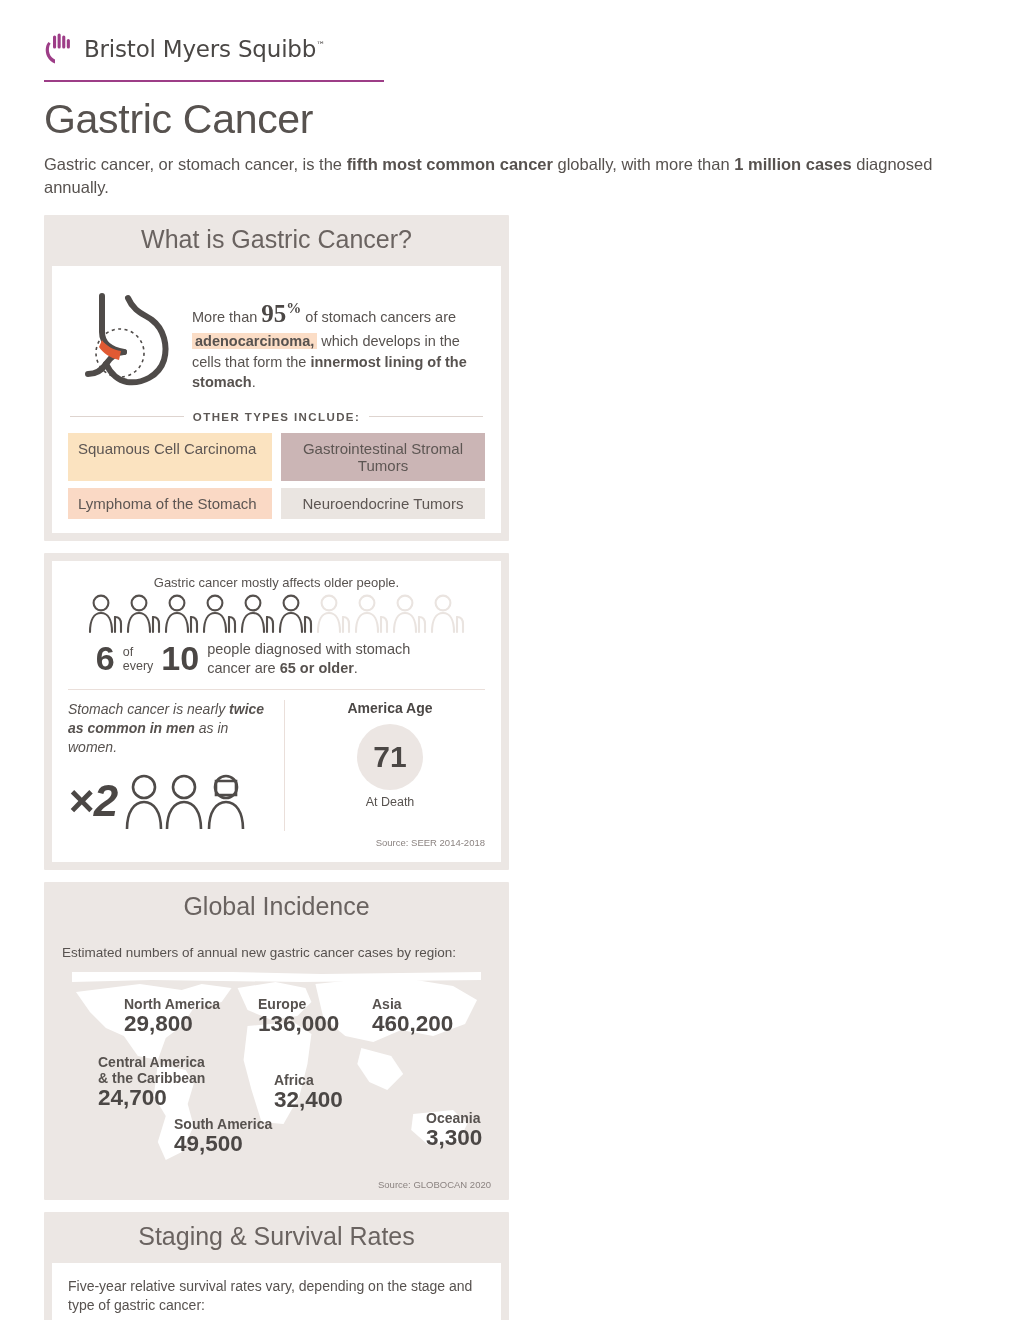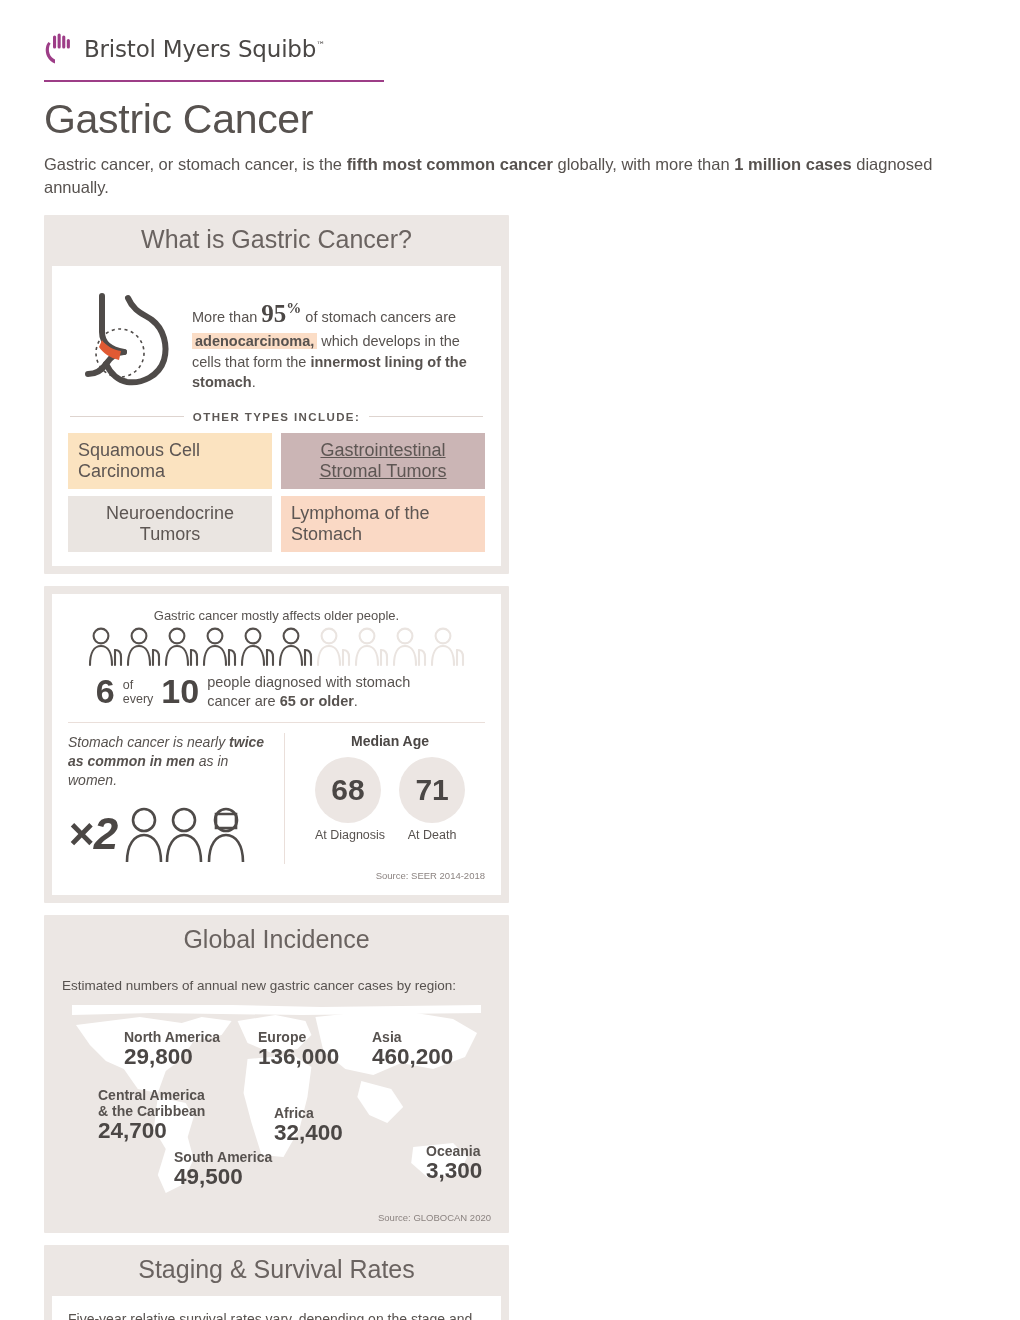--- a/index.html
+++ b/index.html
@@ -33,23 +33,23 @@
   .p1-top { display: flex; align-items: flex-start; gap: 10px; padding: 8px 4px 4px; }
   .p1-copy { font-size: 14.5px; line-height: 1.42; color: #57524f; padding-top: 8px; }
   .p1-copy b { font-weight: 700; }
   .big95 { font-size: 25px; font-weight: 700; color: #4b4745; font-family: Liberation Serif, serif; }
   .big95 sup { font-size: 15px; }
   .hl-adeno { background: #fbddc6; padding: 0 3px; font-weight: 700; }
   .othertypes { display: flex; align-items: center; gap: 9px; margin: 14px 2px 10px; }
   .othertypes .ln { flex: 1; height: 1px; background: #ded4cf; }
   .othertypes .lbl { font-size: 11.5px; font-weight: 700; letter-spacing: 1.4px; color: #5d5855; }
   .chips { display: grid; grid-template-columns: 1fr 1fr; gap: 7px 9px; }
-  .chip { font-size: 18px; color: #5d5653; padding: 7px 10px; }
+  .chip { font-size: 15px; color: #5d5653; padding: 7px 10px; }
   .chip.c-yellow { background: #fbe3c0; }
-  .chip.c-mauve  { background: #cbb5b5; text-align: center; text-decoration: underline; }
+  .chip.c-mauve  { background: #cbb5b5; text-align: center; }
   .chip.c-peach  { background: #fad9c5; }
   .chip.c-grey   { background: #eae5e1; text-align: center; }
 
   
   .p2-note { font-size: 13px; text-align: center; color: #57524f; margin-bottom: 4px; }
   .people-row { display: flex; justify-content: center; gap: 1px; margin: 4px 0 6px; }
   .ratio-line { display: flex; align-items: center; justify-content: center; gap: 8px; margin-bottom: 12px; }
   .ratio-num { font-size: 34px; font-weight: 700; color: #4b4745; line-height: .95; }
   .ratio-small { font-size: 12.5px; color: #57524f; line-height: 1.12; }
   .ratio-text { font-size: 14.5px; line-height: 1.3; color: #57524f; max-width: 250px; }
@@ -136,22 +136,22 @@
           </div>
         </div>
         <div class="othertypes">
           <span class="ln"></span>
           <span class="lbl">OTHER TYPES INCLUDE:</span>
           <span class="ln"></span>
         </div>
         <div class="chips">
           <span class="chip c-yellow">Squamous Cell Carcinoma</span>
           <span class="chip c-mauve">Gastrointestinal Stromal Tumors</span>
+          <span class="chip c-peach">Lymphoma of the Stomach</span>
           <span class="chip c-grey">Neuroendocrine Tumors</span>
-          <span class="chip c-peach">Lymphoma of the Stomach</span>
         </div>
       </div>
     </section>
 
     <section class="panel half">
       <div class="panel-body" style="margin:8px;">
         <div class="p2-note">Gastric cancer mostly affects older people.</div>
         <div class="people-row" id="people-row">
             <svg width="37" height="40" viewBox="0 0 37 40">
               <g fill="none" stroke="#55504d" stroke-width="2.1" stroke-linecap="round">
@@ -256,26 +256,22 @@
                     <circle cx="102" cy="16" r="11"></circle>
                       <path d="M85 58 C85 41 92 31 102 31 C112 31 119 41 119 58"></path>
                     <path d="M92 10 L112 10 L112 24 L92 24 Z"></path>
                   </g>
                 </svg>
               </span>
             </div>
           </div>
           <div class="divider-v"></div>
           <div class="p2-right">
-            <div class="median-title">Median Age</div>
+            <div class="median-title">America Age</div>
             <div class="circles">
-              <div class="agecol">
-                <div class="circle">68</div>
-                <div class="agelbl">At Diagnosis</div>
-              </div>
               <div class="agecol">
                 <div class="circle">71</div>
                 <div class="agelbl">At Death</div>
               </div>
             </div>
           </div>
         </div>
         <div class="src" style="margin-top:6px;">Source: SEER 2014-2018</div>
       </div>
     </section>

